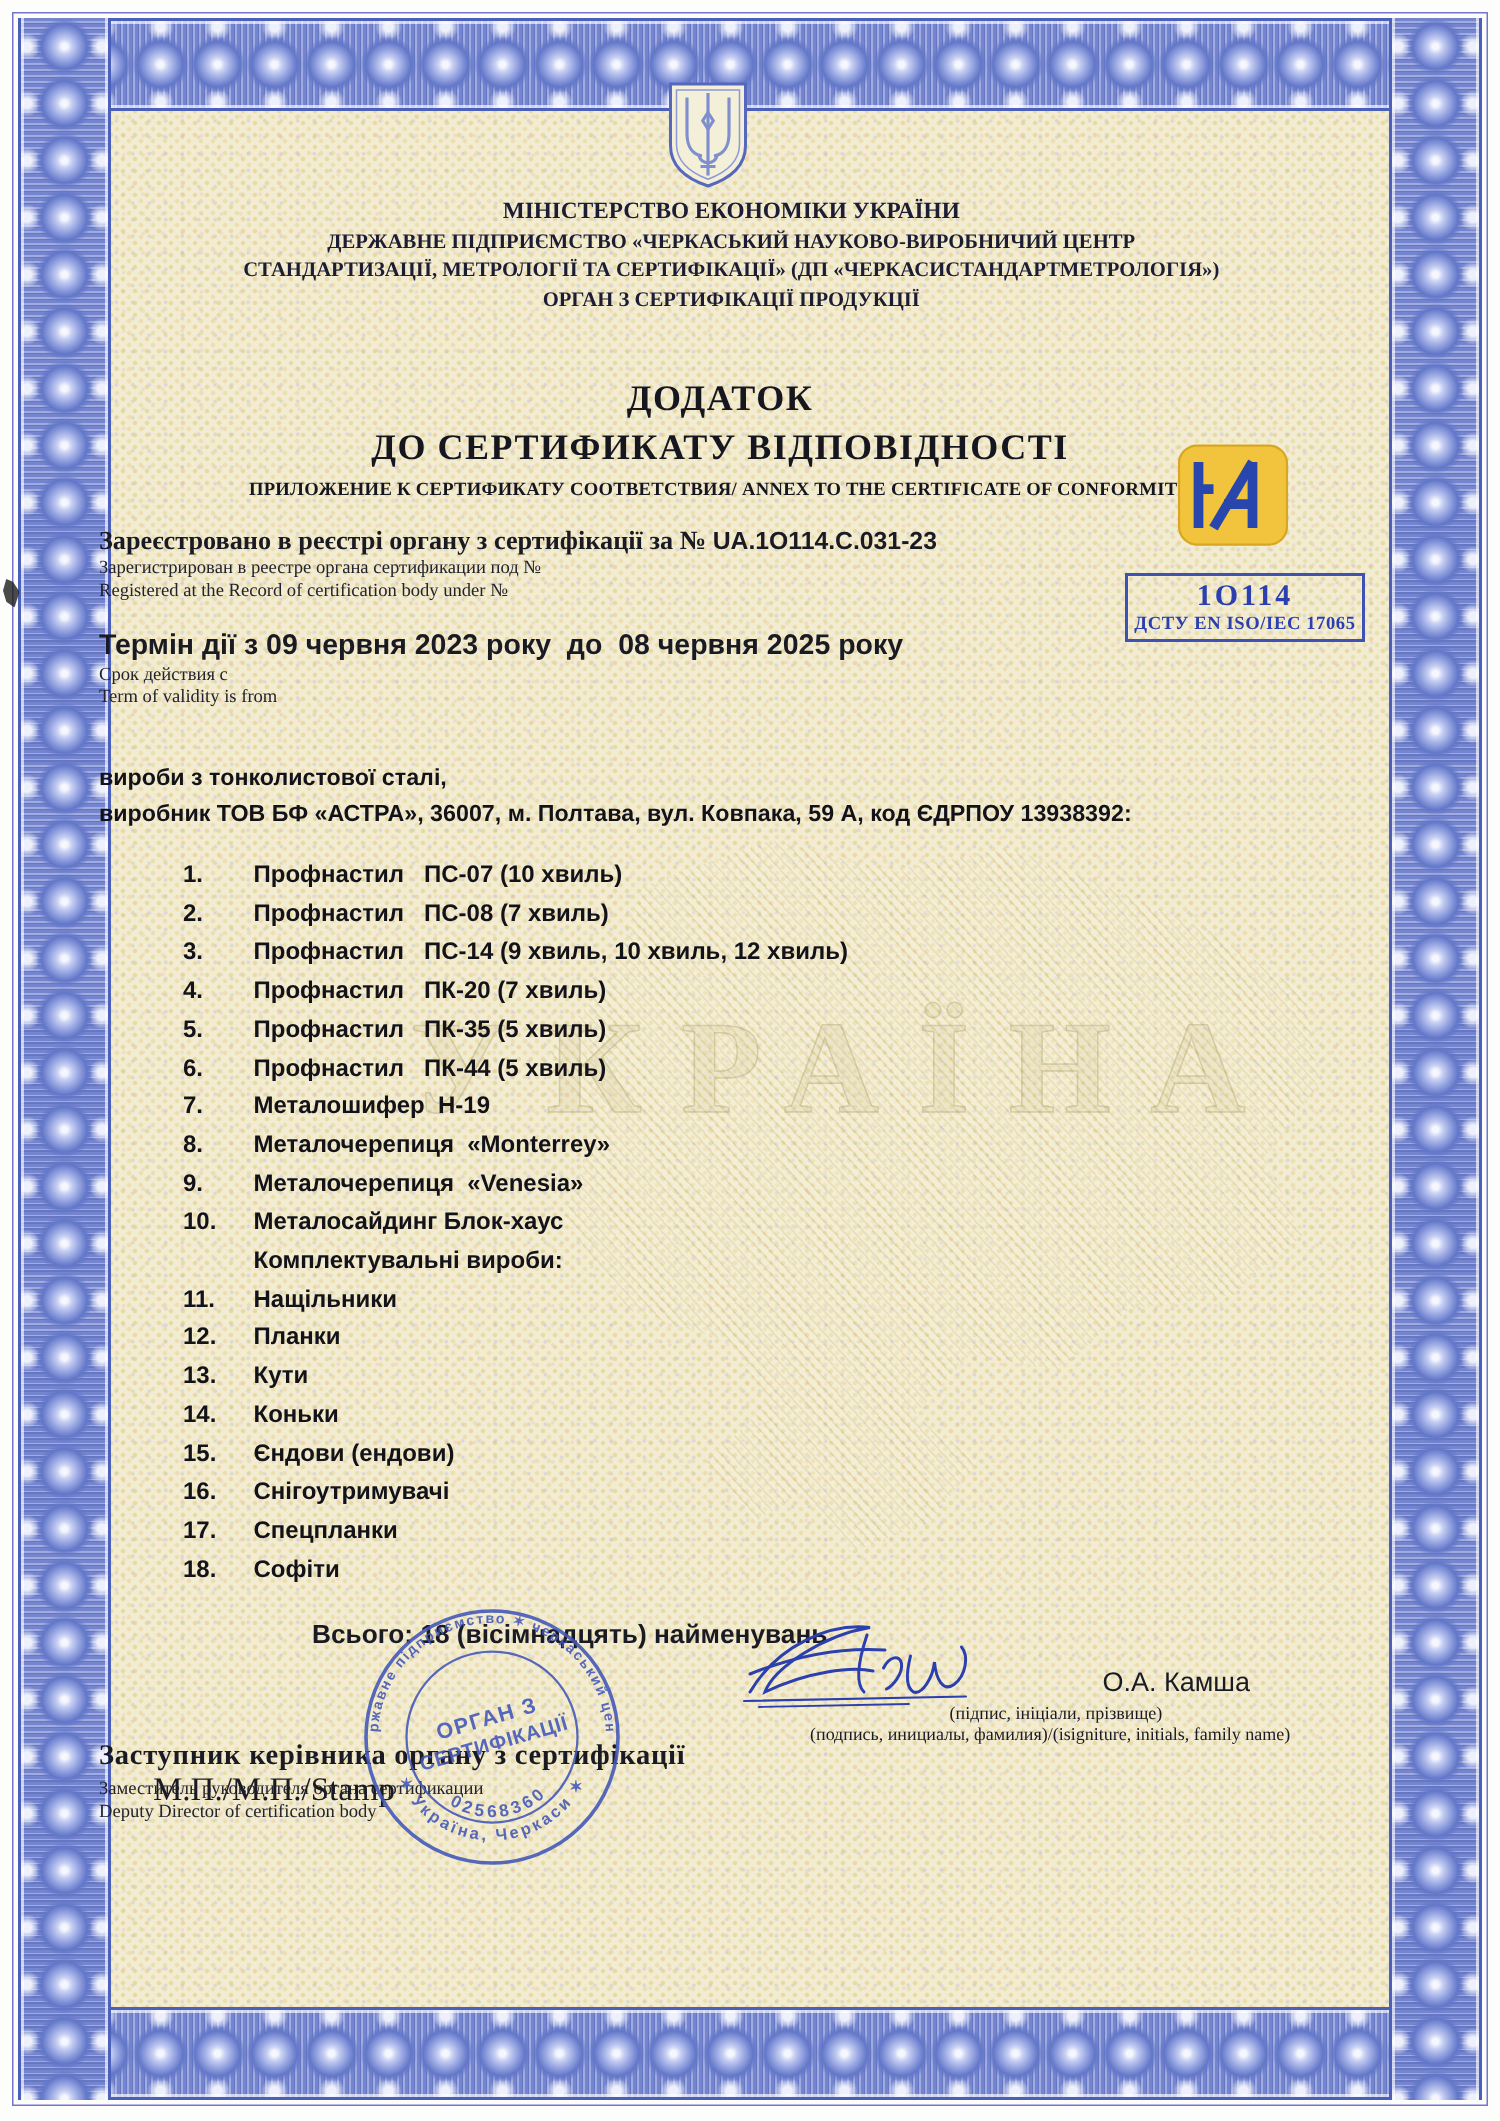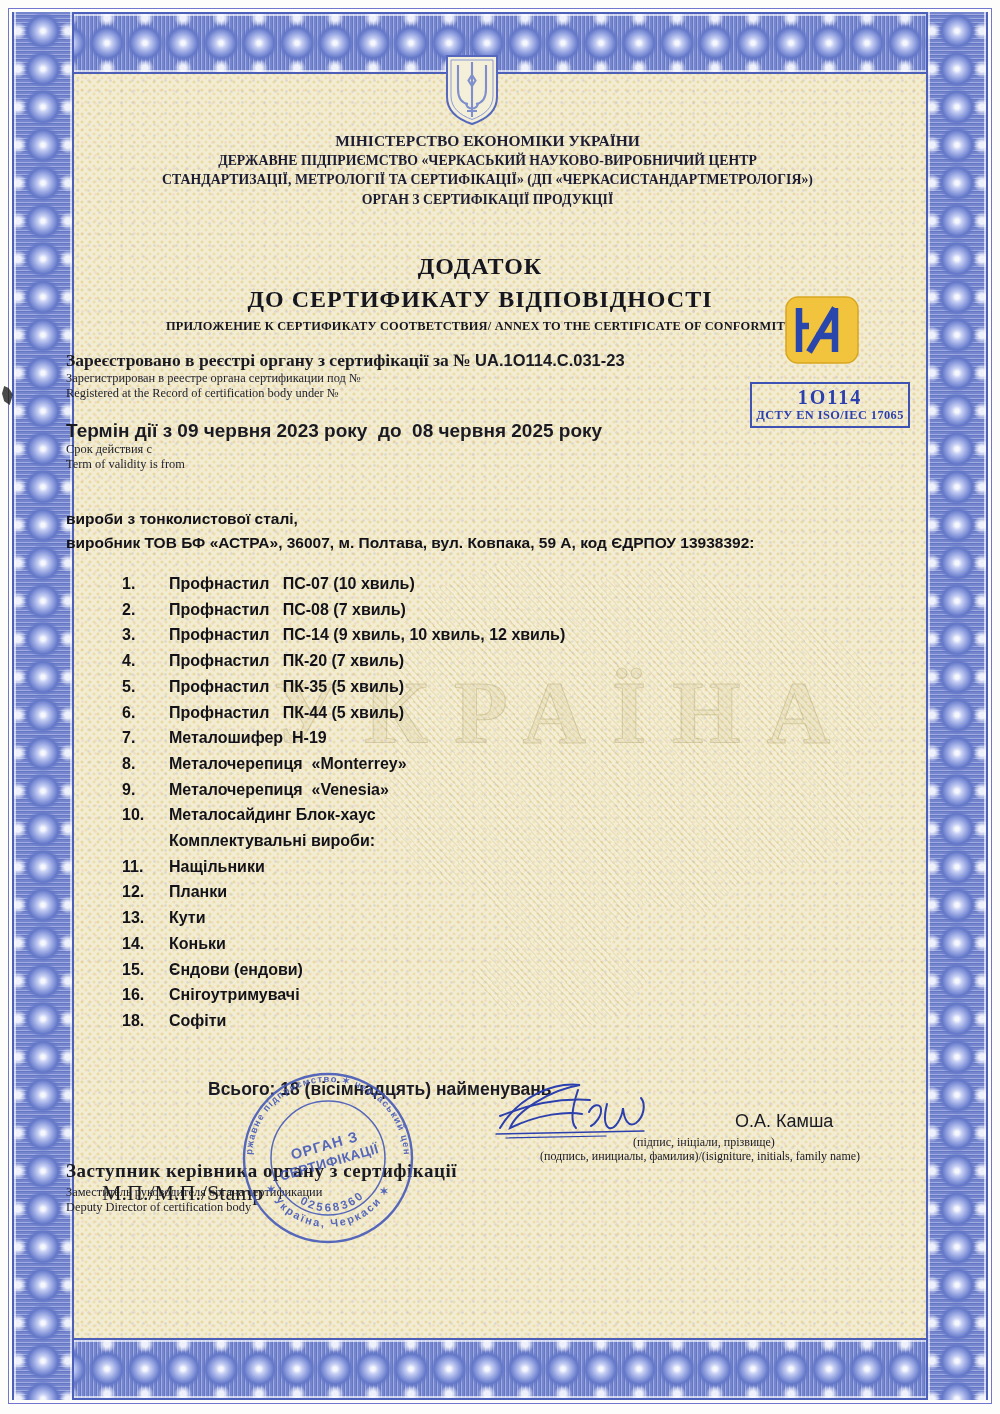--- a/index.html
+++ b/index.html
@@ -229,20 +229,24 @@
     </div>
       <div class="item-row">
       <span class="no">15.</span>
       <span class="tx">Єндови (ендови)</span>
     </div>
       <div class="item-row">
       <span class="no">16.</span>
       <span class="tx">Снігоутримувачі</span>
     </div>
       <div class="item-row">
+      <span class="no">17.</span>
+      <span class="tx">Спецпланки</span>
+    </div>
+      <div class="item-row">
       <span class="no">18.</span>
       <span class="tx">Софіти</span>
     </div>
     </div>
 
   <div class="abs totblk">Всього: 18 (вісімнадцять) найменувань</div>
 
   <div class="abs depblk">
     <div class="pos">Заступник керівника органу з сертифікації</div>
     <div class="small-ln">Заместитель руководителя органа сертификации</div>

